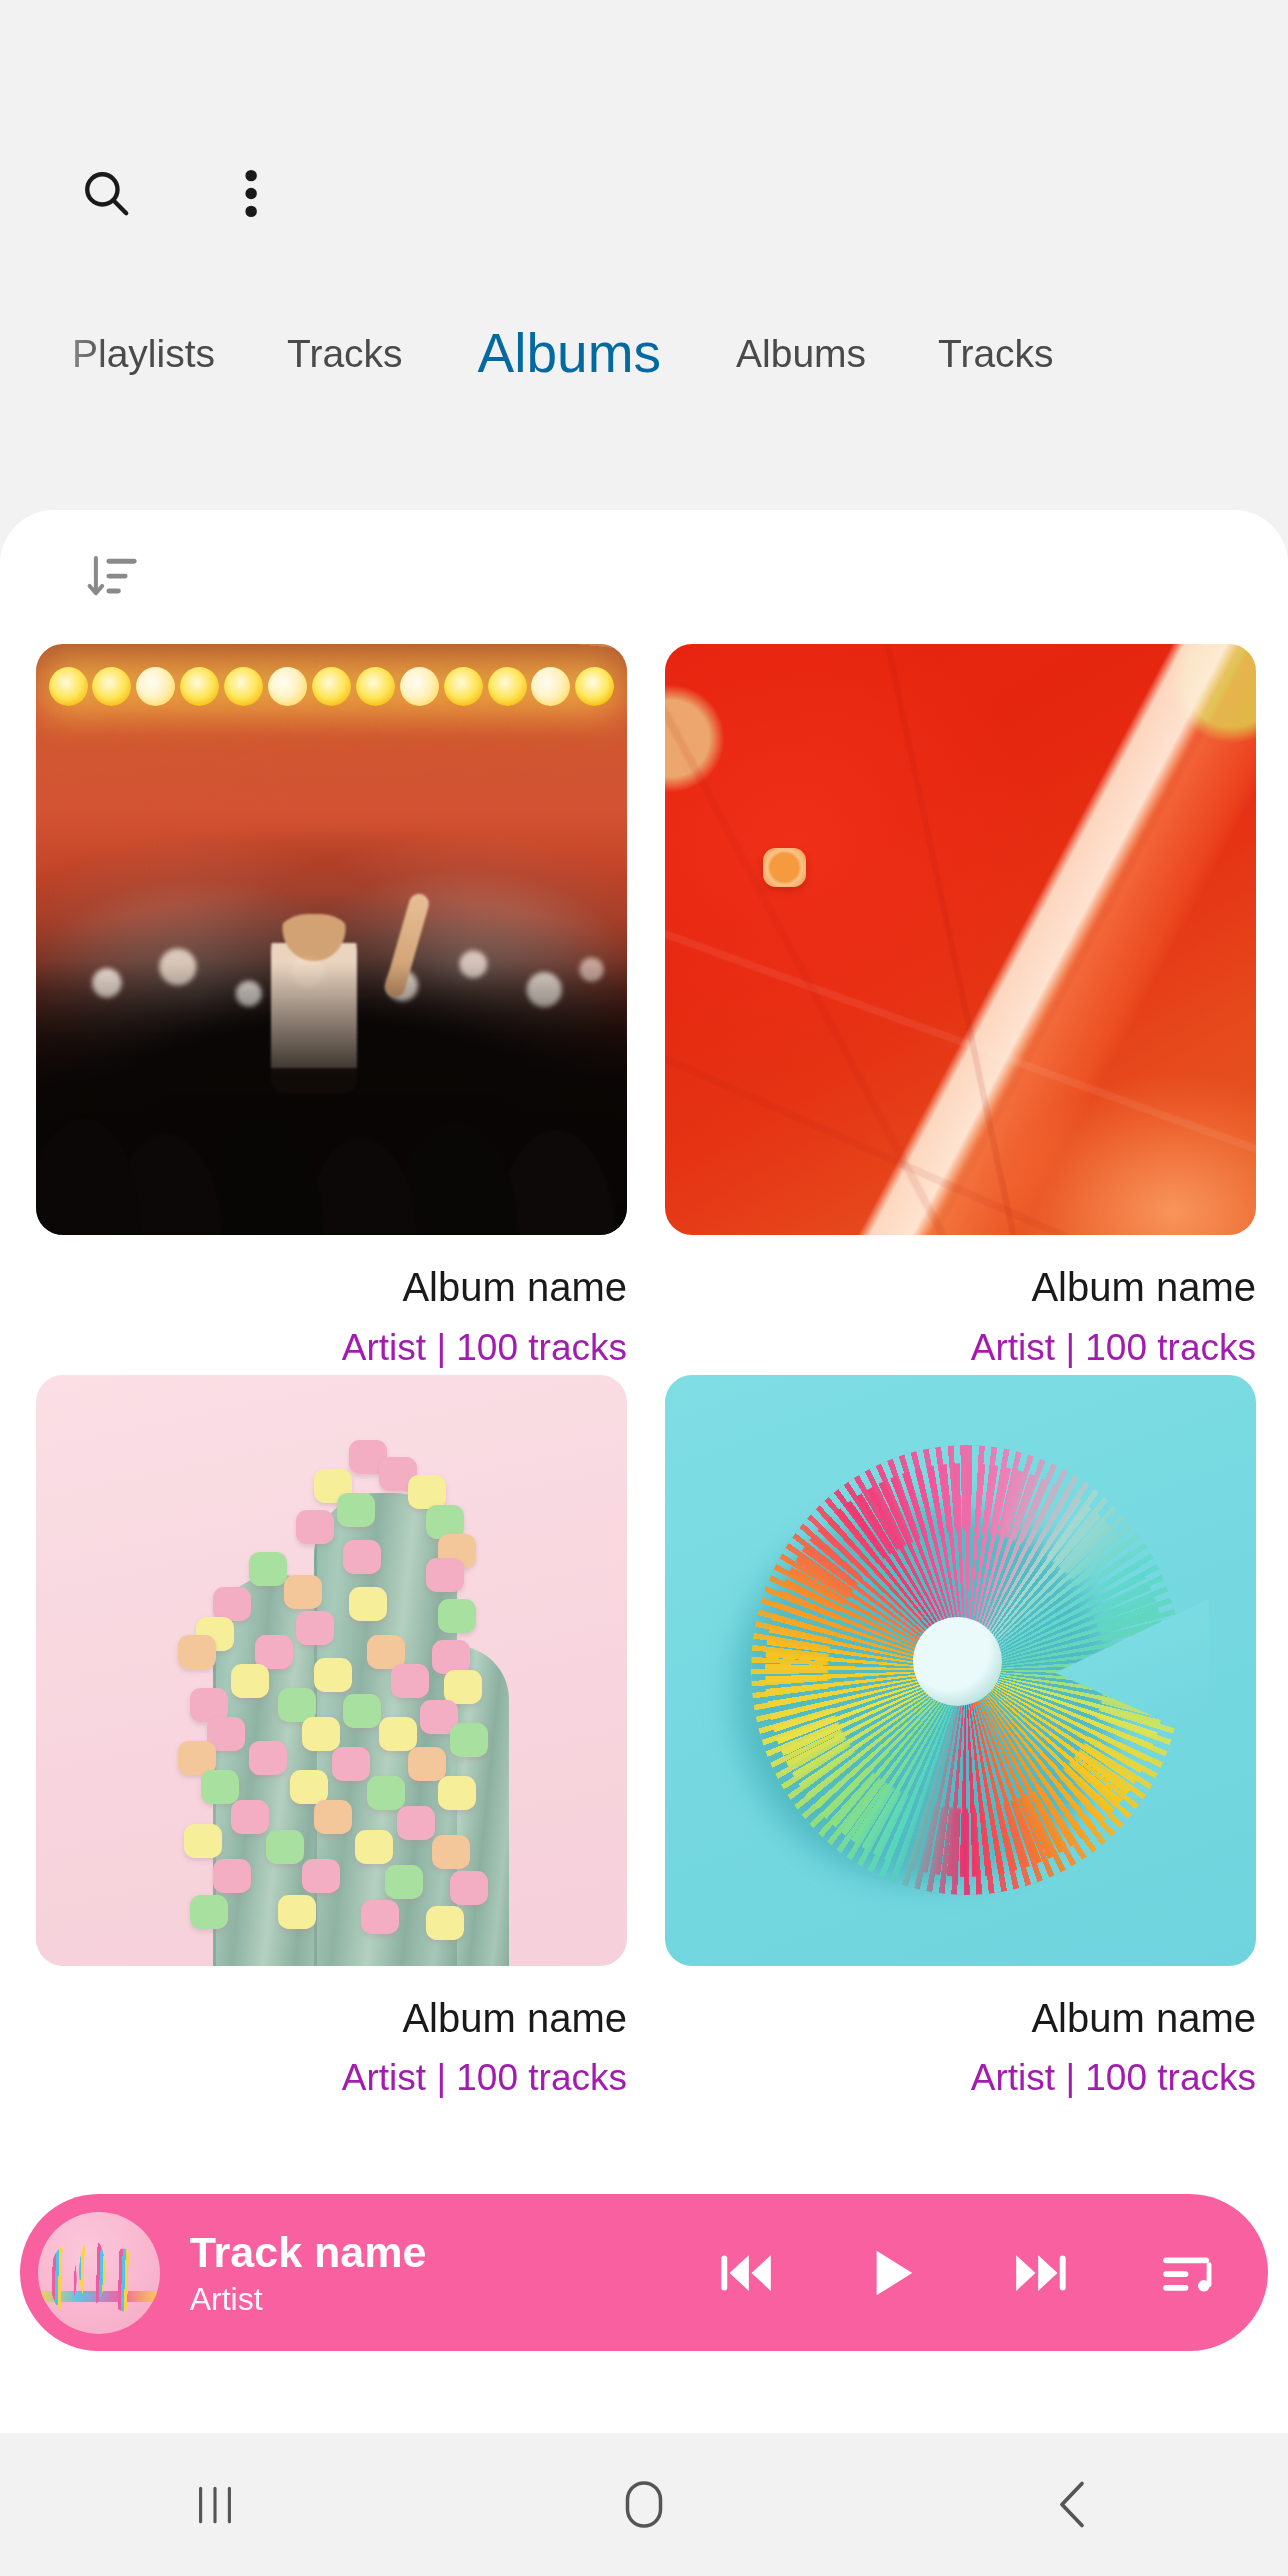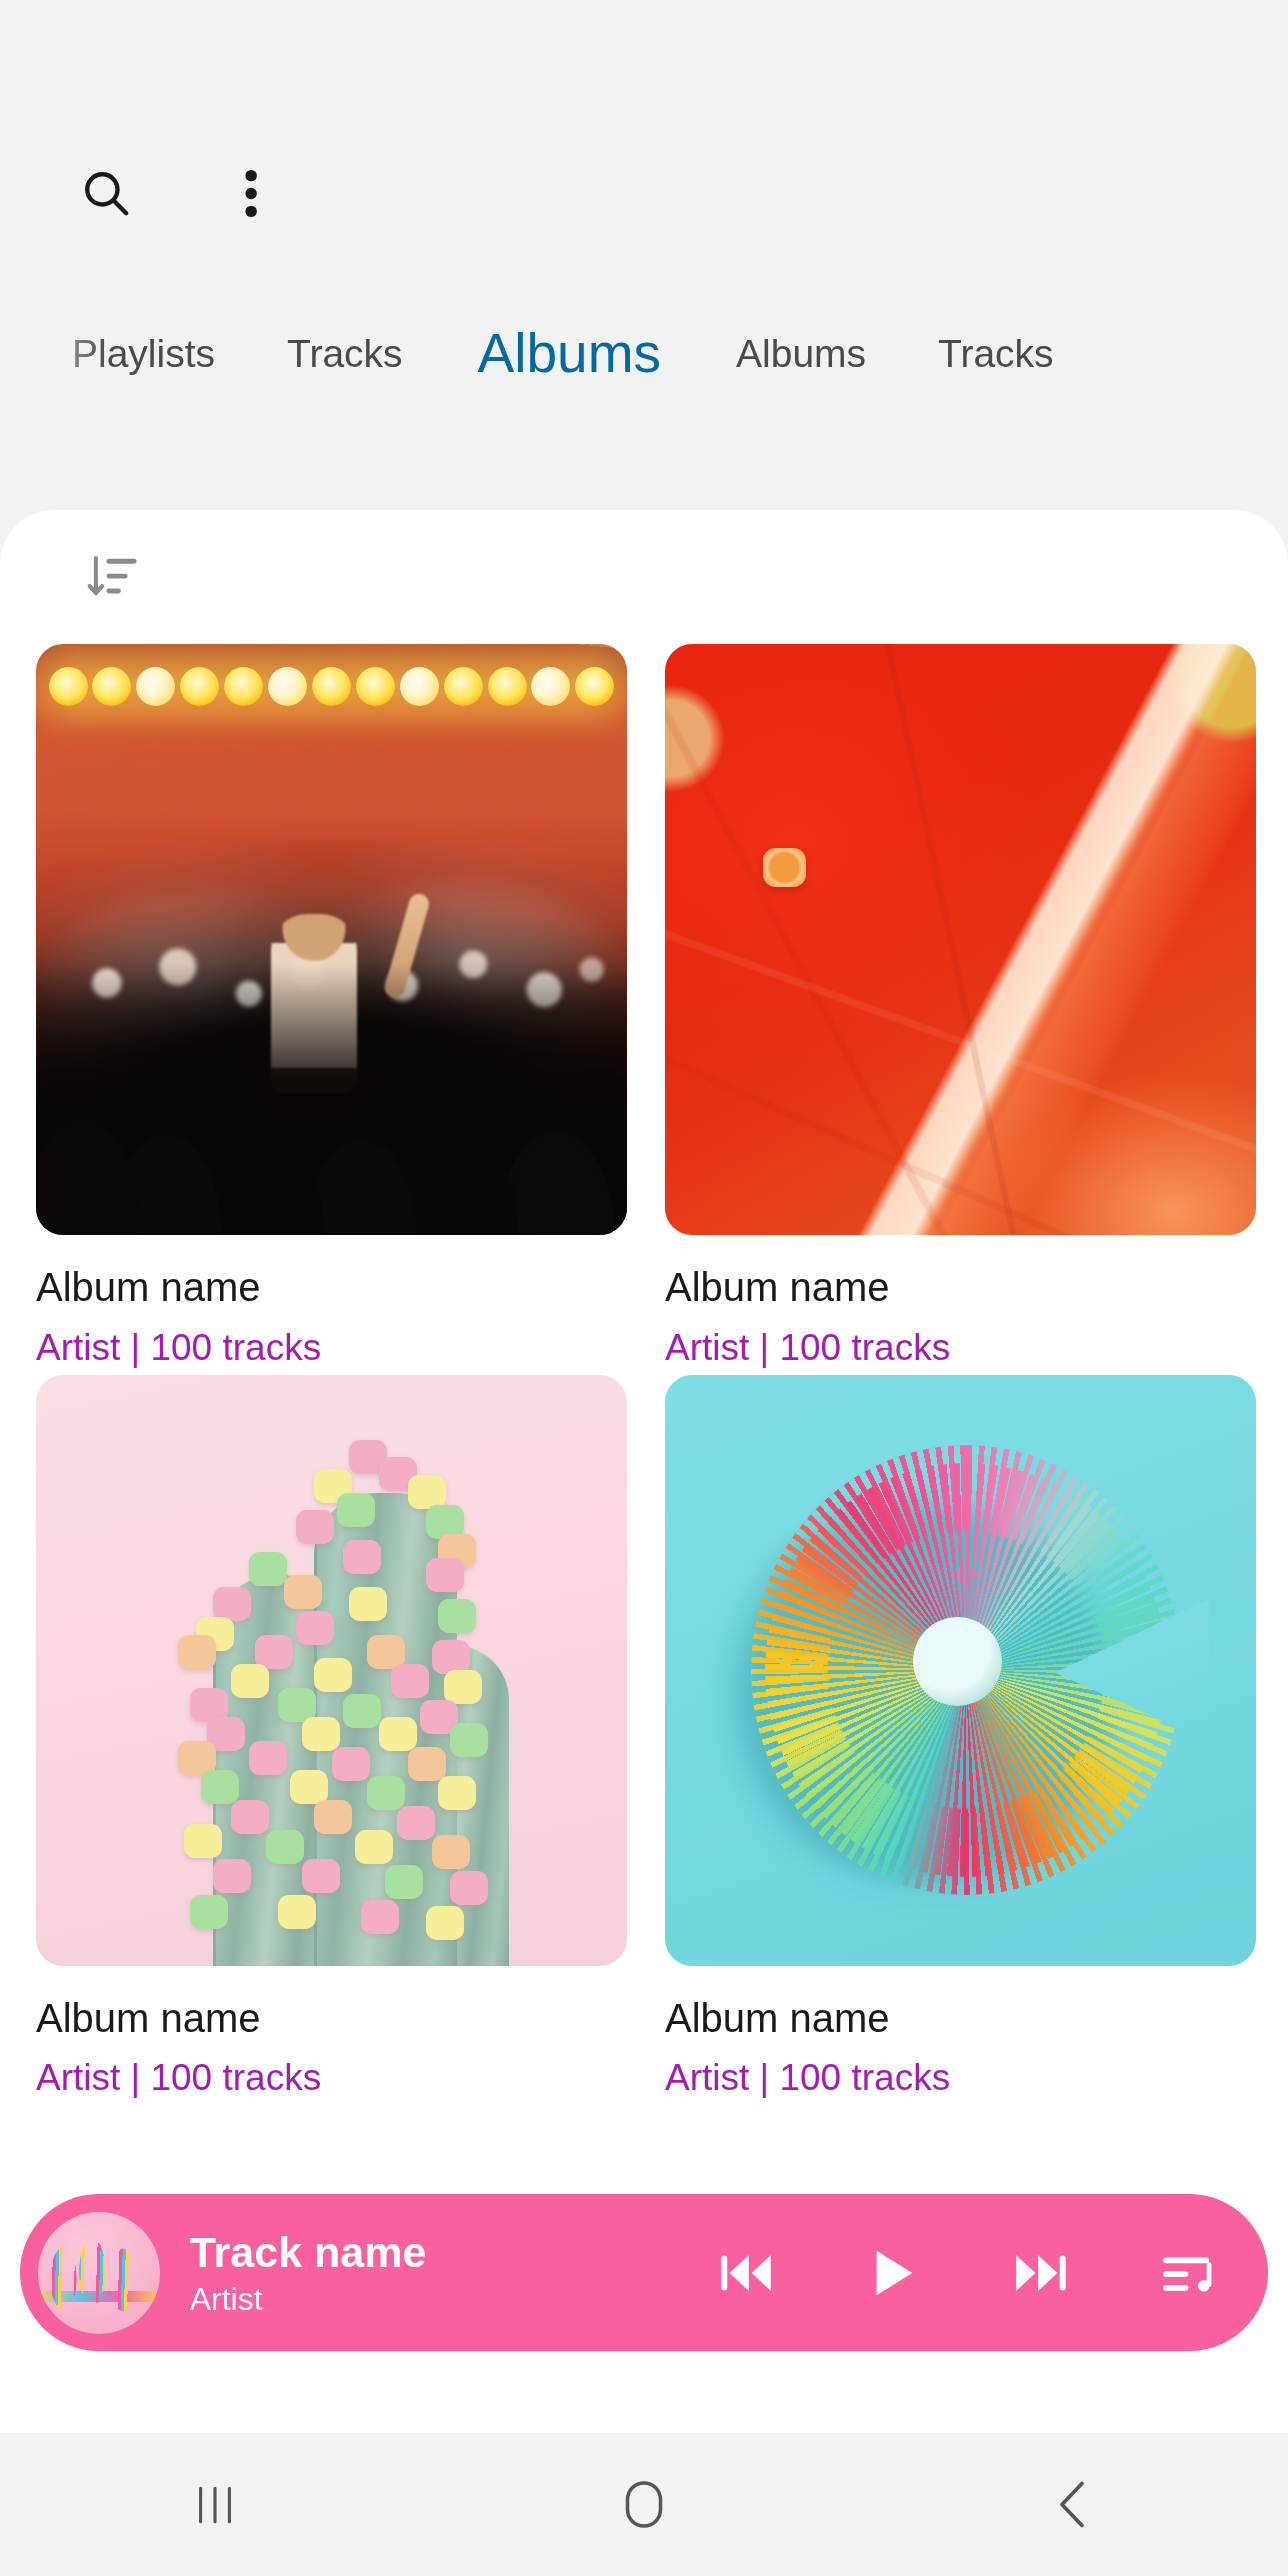--- a/index.html
+++ b/index.html
@@ -142,21 +142,21 @@
   .album-grid {
     display: grid;
     grid-template-columns: 1fr 1fr;
     column-gap: 38px;
     row-gap: 9px;
     padding: 0 36px;
   }
   .album-cell {
     display: flex;
     flex-direction: column;
-    align-items: flex-start;
+    align-items: flex-end;
     cursor: pointer;
   }
   .album-art {
     width: 591px;
     height: 591px;
     border-radius: 27px;
     overflow: hidden;
     position: relative;
     background: #ddd;
   }

